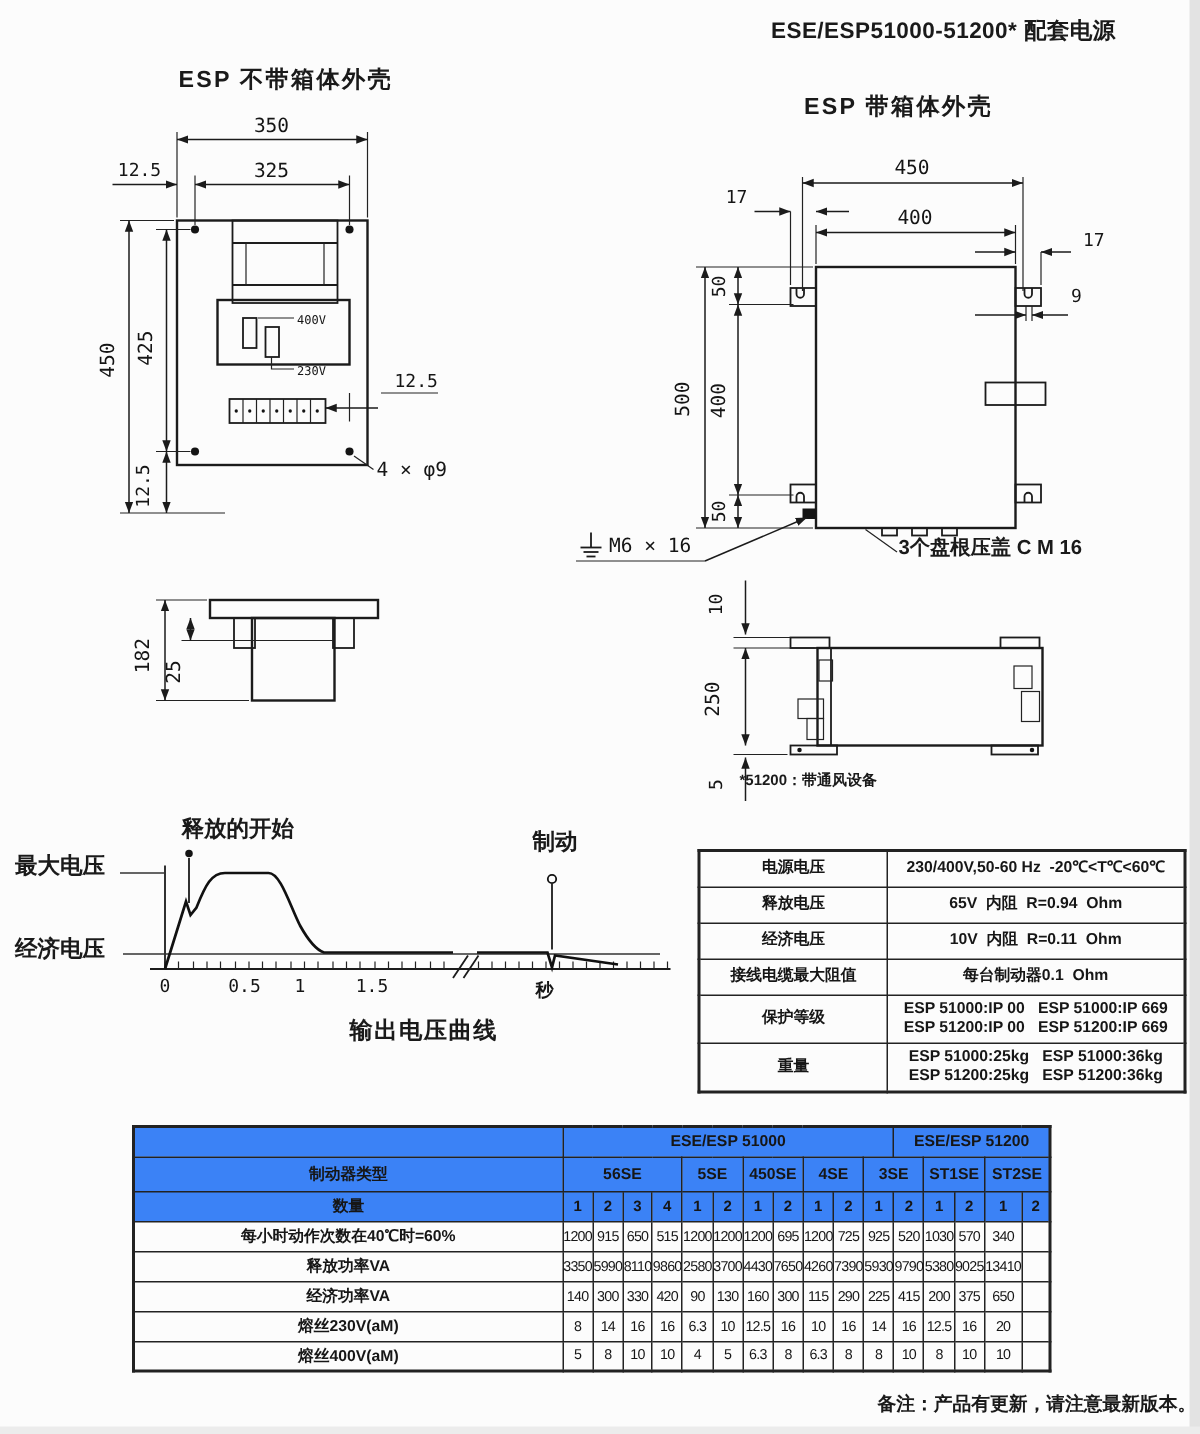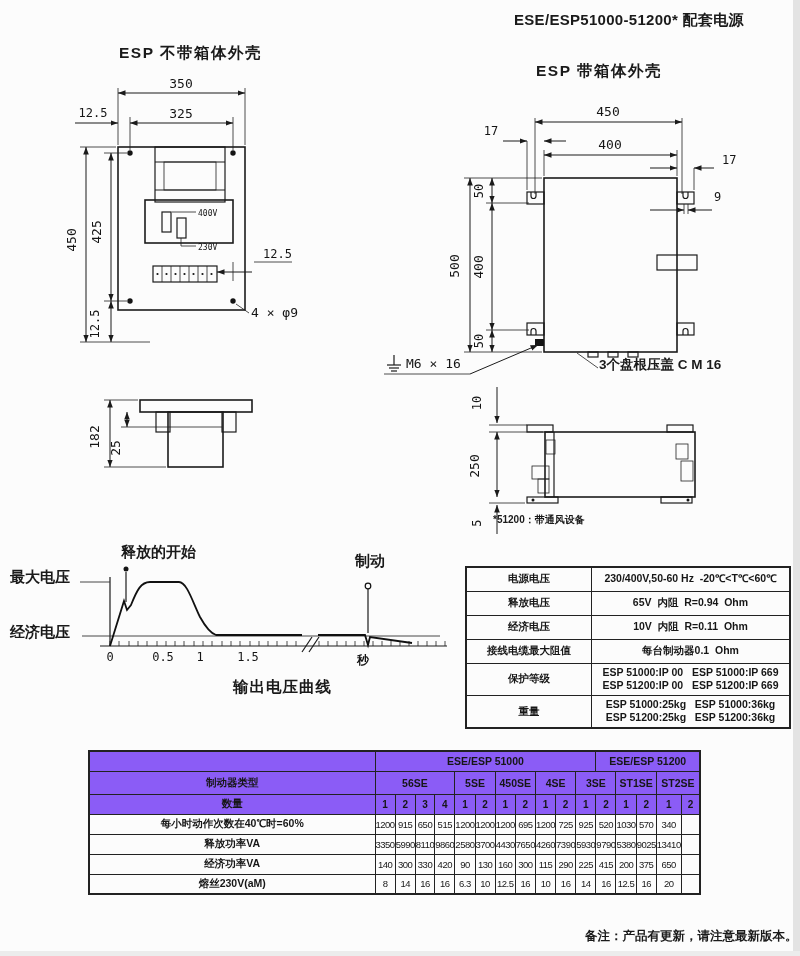--- a/index.html
+++ b/index.html
@@ -36,21 +36,21 @@
   .spec tr:nth-child(-n+4){height:24px;}
   .spec tr:nth-child(n+5){height:30px;}
   
   .main{position:absolute;left:88px;top:750px;border:2px solid #222;table-layout:fixed;}
   .main th,.main td{border:1px solid #222;text-align:center;padding:1px 0;color:#161616;
                     overflow:visible;white-space:nowrap;}
   .main th{font-size:10.5px;font-weight:bold;}
   .main td{font-size:9.5px;letter-spacing:-0.5px;font-weight:normal;}
   .main tr{height:20px;}
   .main tr:nth-child(2){height:23px;}
-  .main tr:nth-child(-n+3) th,.main tr:nth-child(-n+3) td{background:#8b5cf6;font-weight:bold;}
+  .main tr:nth-child(-n+3) th,.main tr:nth-child(-n+3) td{background:#3b82f6;font-weight:bold;}
   .main tr:nth-child(3) td{font-size:10px;letter-spacing:0;}
   .edge{position:absolute;z-index:4;}
 </style>
 </head>
 <body>
 
 <div class="page">
 
   <svg class="art" width="800" height="956" viewBox="0 0 800 956">
     <defs>
@@ -392,18 +392,37 @@
           <td>16</td>
           <td>10</td>
           <td>16</td>
           <td>14</td>
           <td>16</td>
           <td>12.5</td>
           <td>16</td>
           <td>20</td>
           <td></td>
         </tr>
+        <tr>
+          <th>熔丝400V(aM)</th>
+          <td>5</td>
+          <td>8</td>
+          <td>10</td>
+          <td>10</td>
+          <td>4</td>
+          <td>5</td>
+          <td>6.3</td>
+          <td>8</td>
+          <td>6.3</td>
+          <td>8</td>
+          <td>8</td>
+          <td>10</td>
+          <td>8</td>
+          <td>10</td>
+          <td>10</td>
+          <td></td>
+        </tr>
       </tbody>
   </table>
 
   <div class="edge" style="left:793px;top:0;width:7px;height:956px;background:#e3e3e3;"></div>
   <div class="edge" style="left:0;top:951px;width:800px;height:5px;background:#ececec;"></div>
 </div>
 
 </body></html>

